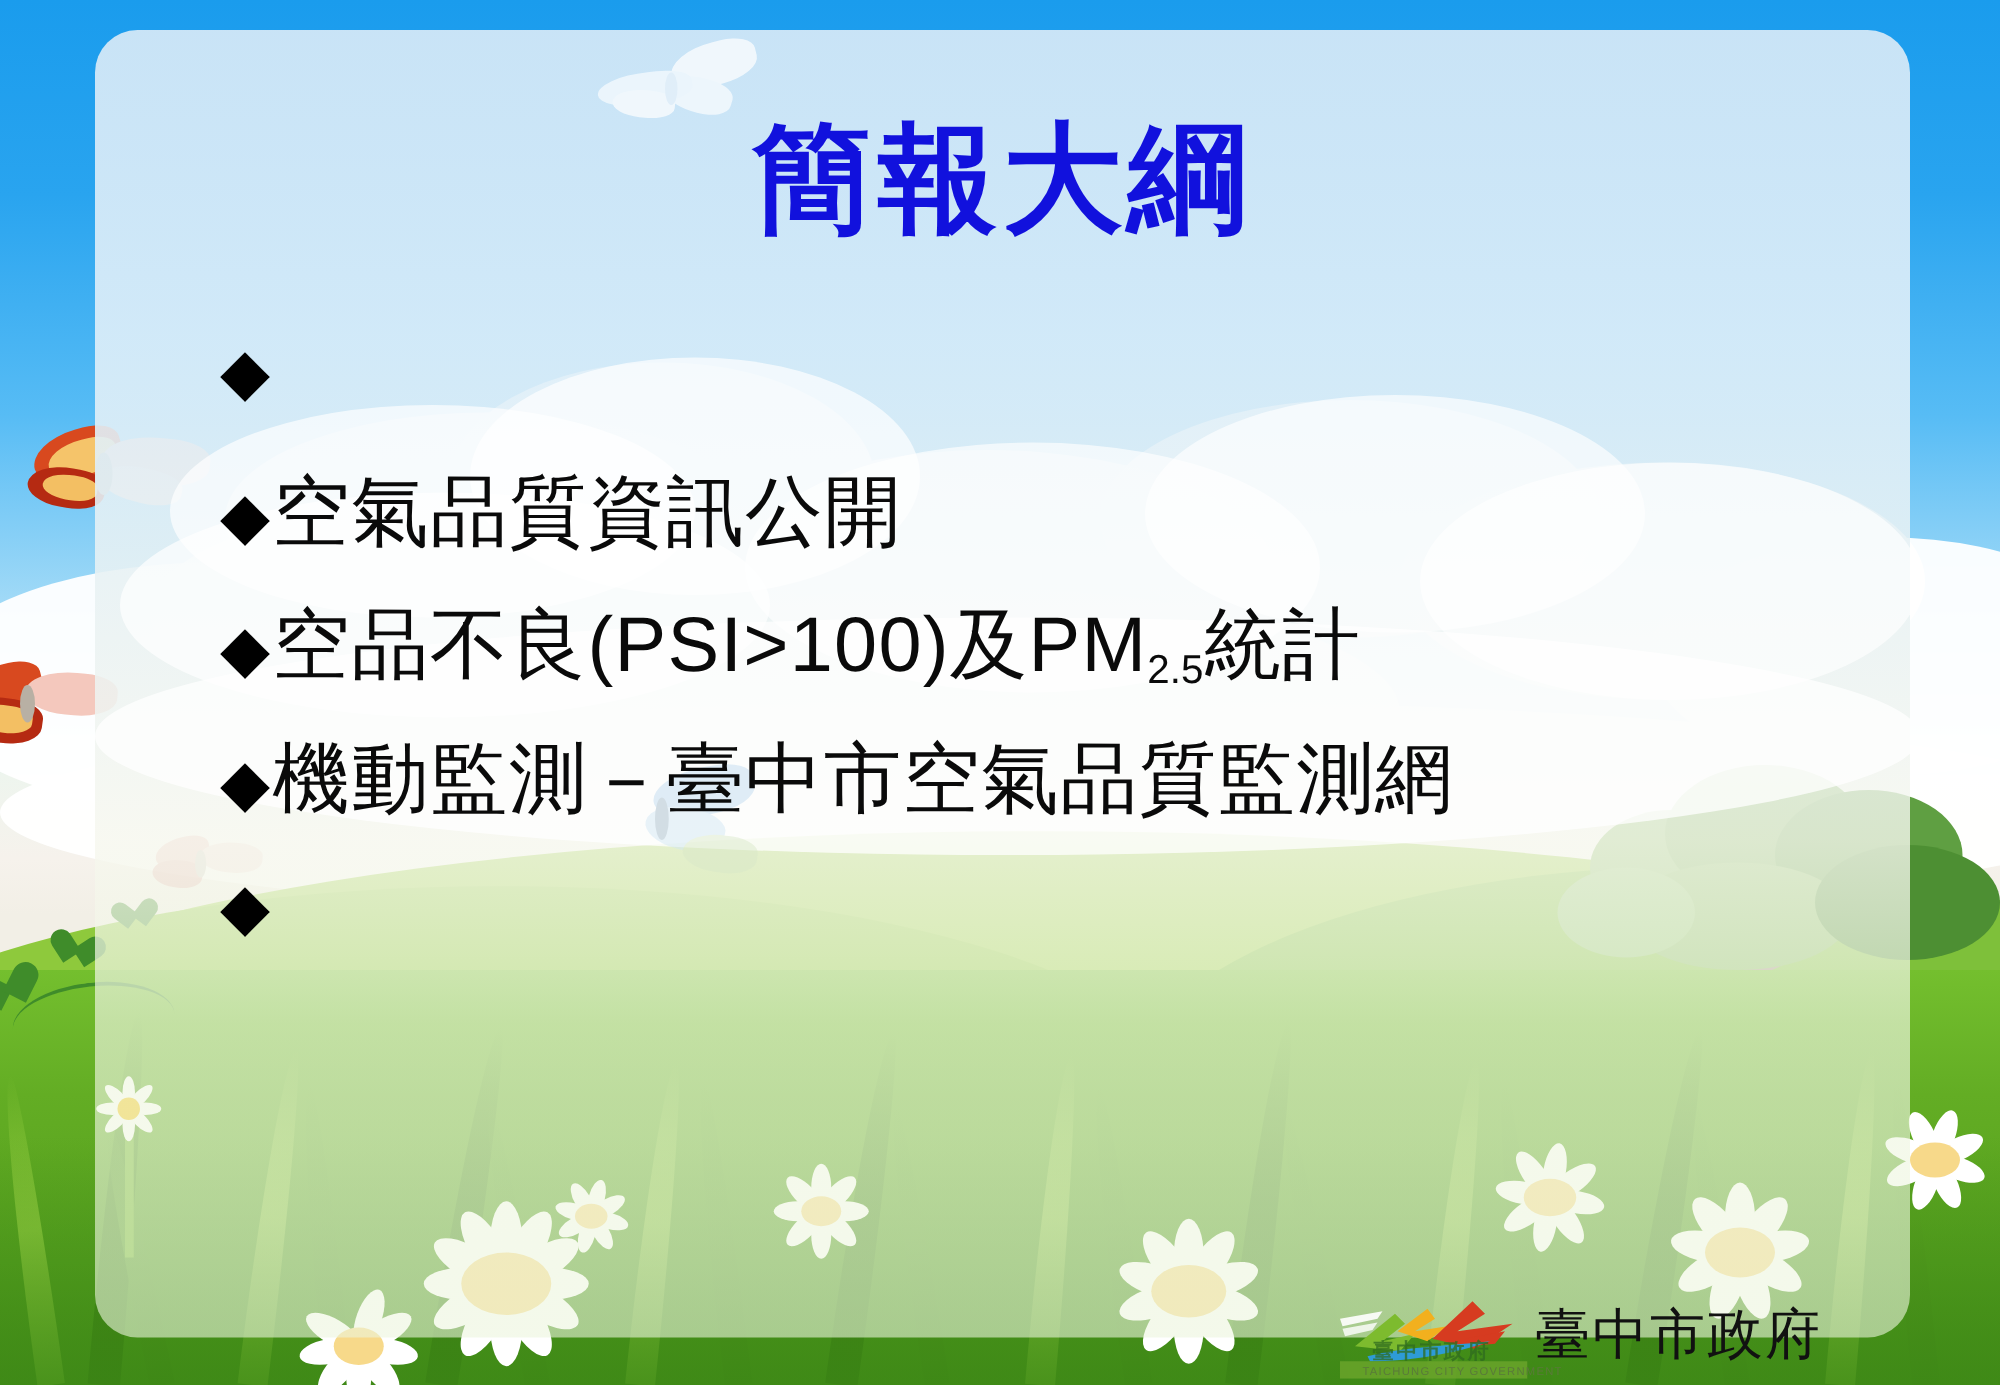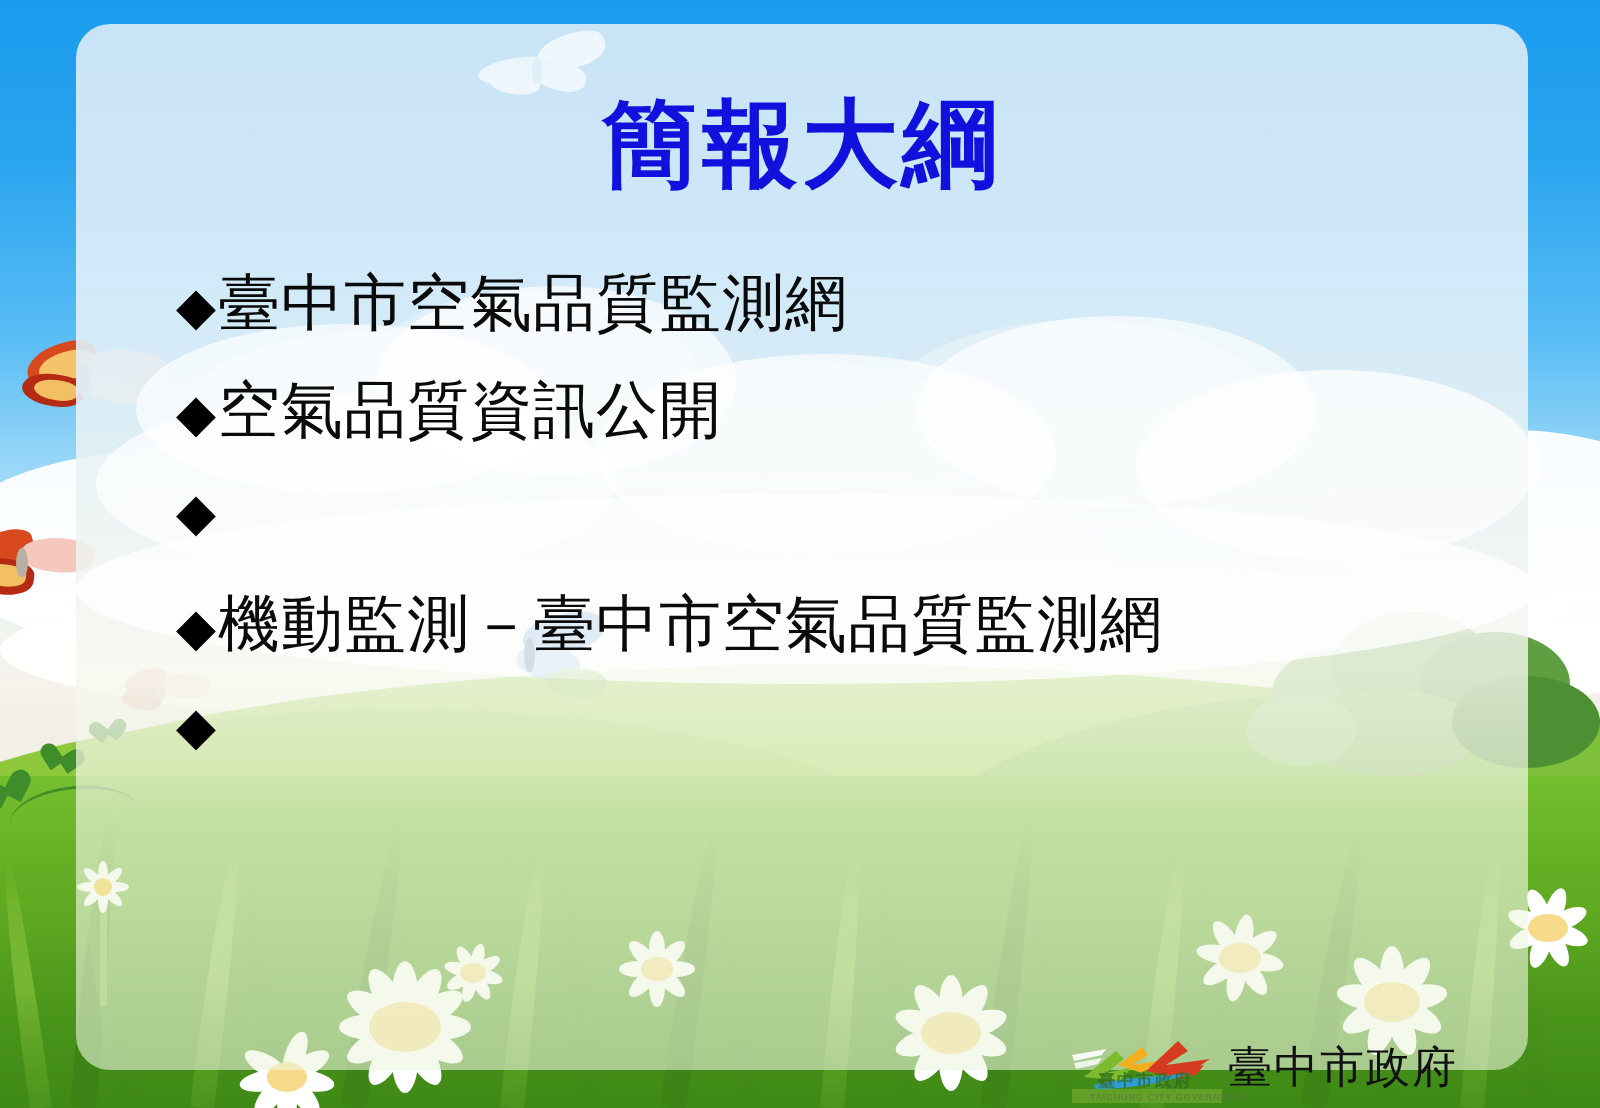--- a/index.html
+++ b/index.html
@@ -521,30 +521,30 @@
       <div class="bf-wing" style="left:70px; top:54px; width:60px; height:30px; background:#d8e8c8; transform:rotate(8deg);"></div>
       <div class="bf-body" style="left:48px; top:24px; width:11px; height:34px; background:#9fb8c8;"></div>
     </div>
 
     <div class="title">簡報大綱</div>
 
     <div class="bullets">
 
       <div class="bullet-row">
         <span class="bullet-mark">◆</span>
-        <span class="bullet-text">臺中市空氣品質監測網</span>
       </div>
 
       <div class="bullet-row">
         <span class="bullet-mark">◆</span>
         <span class="bullet-text">空氣品質資訊公開</span>
       </div>
 
       <div class="bullet-row">
         <span class="bullet-mark">◆</span>
+        <span class="bullet-text"><span>空品不良(PSI&gt;100)及PM</span><sub>2.5</sub><span>統計</span></span>
       </div>
 
       <div class="bullet-row">
         <span class="bullet-mark">◆</span>
         <span class="bullet-text">機動監測－臺中市空氣品質監測網</span>
       </div>
 
       <div class="bullet-row">
         <span class="bullet-mark">◆</span>
       </div>

